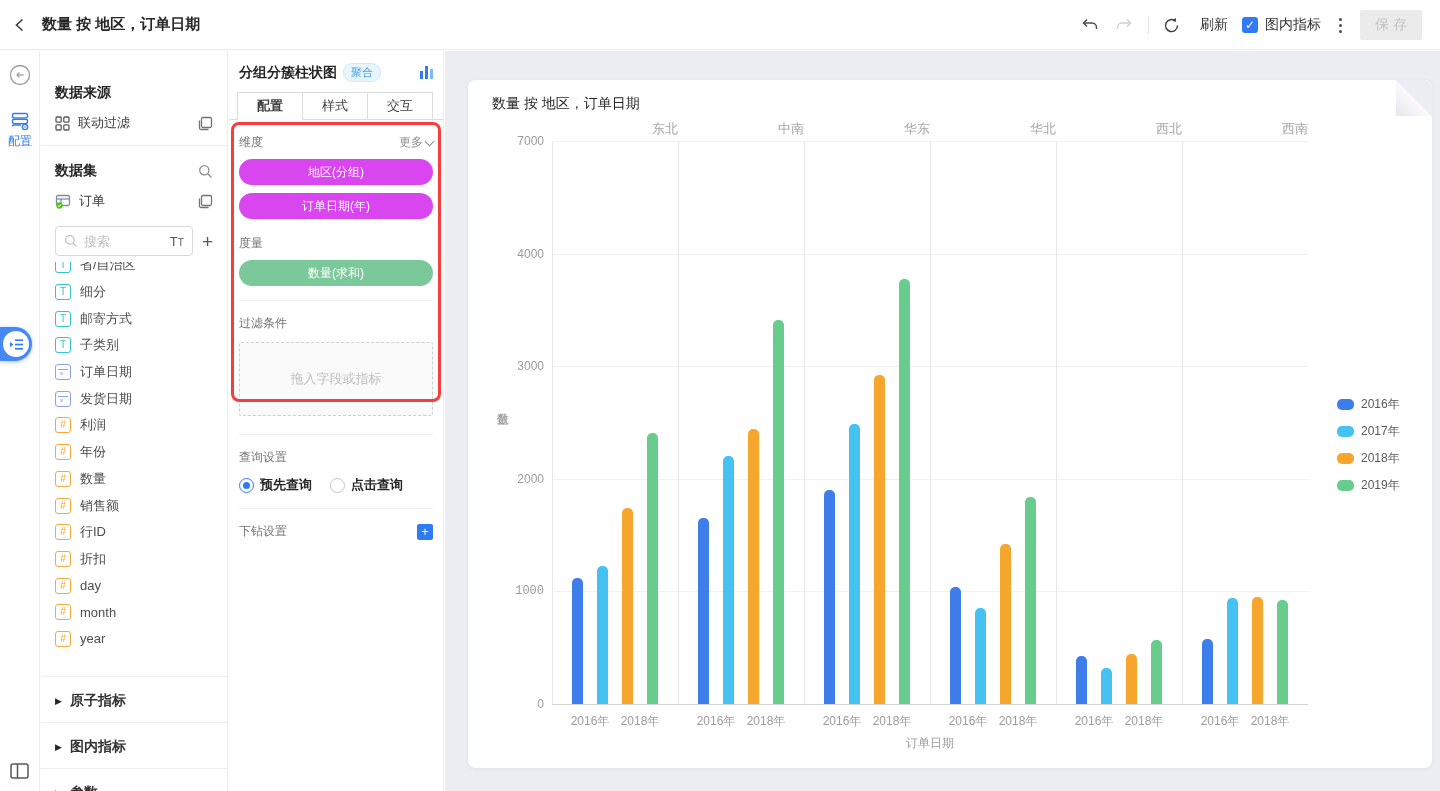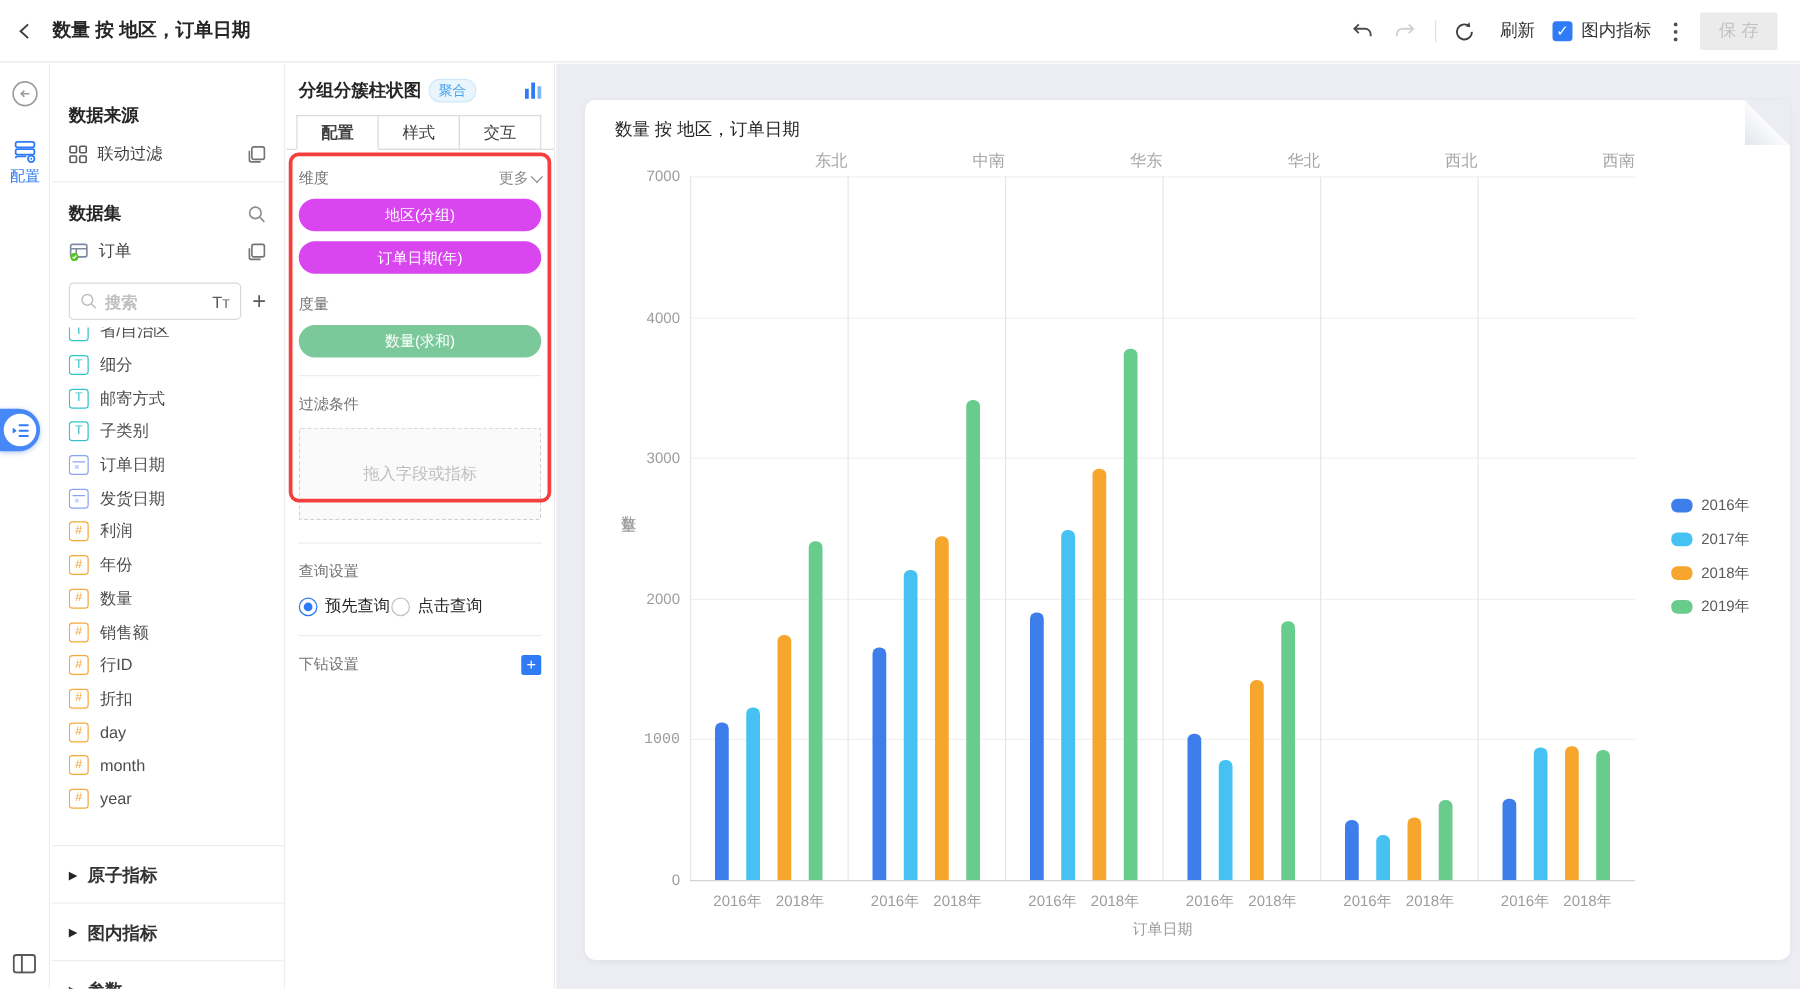--- a/index.html
+++ b/index.html
@@ -38,21 +38,21 @@
   
   .data-panel { position:absolute; left:41px; top:0; bottom:0; width:187px; background:#fff;
     border-right:1px solid #ededed; padding:17px 14px; overflow:hidden; }
   .dp-title { font-size:14px; font-weight:bold; color:#262626; margin-top:16px; display:flex; align-items:center; justify-content:space-between; }
   .dp-row { display:flex; align-items:center; margin-top:12px; font-size:13px; color:#404040; }
   .dp-row .txt { margin-left:8px; flex:1; }
   .dp-hr { border:none; border-top:1px solid #ededed; margin:13px -14px 0 -14px; }
   .search-row { display:flex; align-items:center; margin-top:16px; gap:9px; }
   .searchbox { flex:1; height:30px; border:1px solid #d9d9d9; border-radius:4px; display:flex;
     align-items:center; padding:0 8px; gap:6px; }
-  .searchbox input { border:none; outline:none; width:70px; font-size:13px; color:#333;font-weight:bold; }
+  .searchbox input { border:none; outline:none; width:70px; font-size:13px; color:#333; }
   .searchbox input::placeholder { color:#bfbfbf; }
   .tt-tool { font-size:13px; color:#595959; margin-left:auto; cursor:pointer; }
   .tt-tool small { font-size:10px; }
   .plus-tool { font-size:19px; color:#595959; cursor:pointer; line-height:1; }
   .field-list { height:404px; overflow:hidden; margin-top:6px; }
   .field-list-inner { margin-top:-10px; }
   .field-row { display:flex; align-items:center; height:26.7px; cursor:grab; }
   .ficon { width:16px; height:16px; border:1px solid; border-radius:3px; font-size:10px; line-height:14px;
     text-align:center; flex:none; position:relative; background:#fff; }
   .ficon.text { color:#35c3c9; border-color:#35c3c9; }
@@ -89,21 +89,21 @@
     transform:rotate(45deg); margin-top:-3px; }
   .pill { height:26px; border-radius:13px; color:#fff; font-size:12px; display:flex; align-items:center;
     justify-content:center; margin-top:8px; cursor:grab; }
   .pill.dim { background:#d946ef; }
   .pill.meas { background:#7BC99A; }
   .cp-hr { border:none; border-top:1px solid #ededed; margin:14px 0 0 0; }
   .drop-zone { margin-top:10px; height:74px; background:#fafafa; border:1px dashed #cfcfcf; border-radius:2px;
     display:flex; align-items:center; justify-content:center; font-size:13px; color:#bfbfbf; }
   .annotation-box { position:absolute; left:2px; top:71px; width:210px; height:280px; border:3px solid #F53F3F;
     border-radius:8px; pointer-events:none; z-index:5; }
-  .query-row { display:flex; align-items:center; gap:1px; margin-top:10px; }
+  .query-row { display:flex; align-items:center; gap:18px; margin-top:10px;font-weight:bold; }
   .radio-item { display:flex; align-items:center; gap:6px; font-size:13px; color:#262626; cursor:pointer; }
   .radio { width:15px; height:15px; border-radius:50%; border:1px solid #c4c4c4; position:relative; background:#fff; }
   .radio.checked { border-color:#2F7BF5; }
   .radio.checked::after { content:""; position:absolute; left:3px; top:3px; width:7px; height:7px;
     border-radius:50%; background:#2F7BF5; }
   .drill-row { display:flex; align-items:center; justify-content:space-between; margin-top:14px;
     font-size:12px; color:#737373; }
   .plus-btn { width:16px; height:16px; background:#2F7BF5; color:#fff; border-radius:2px; font-size:13px;
     line-height:15px; text-align:center; cursor:pointer; }
 

